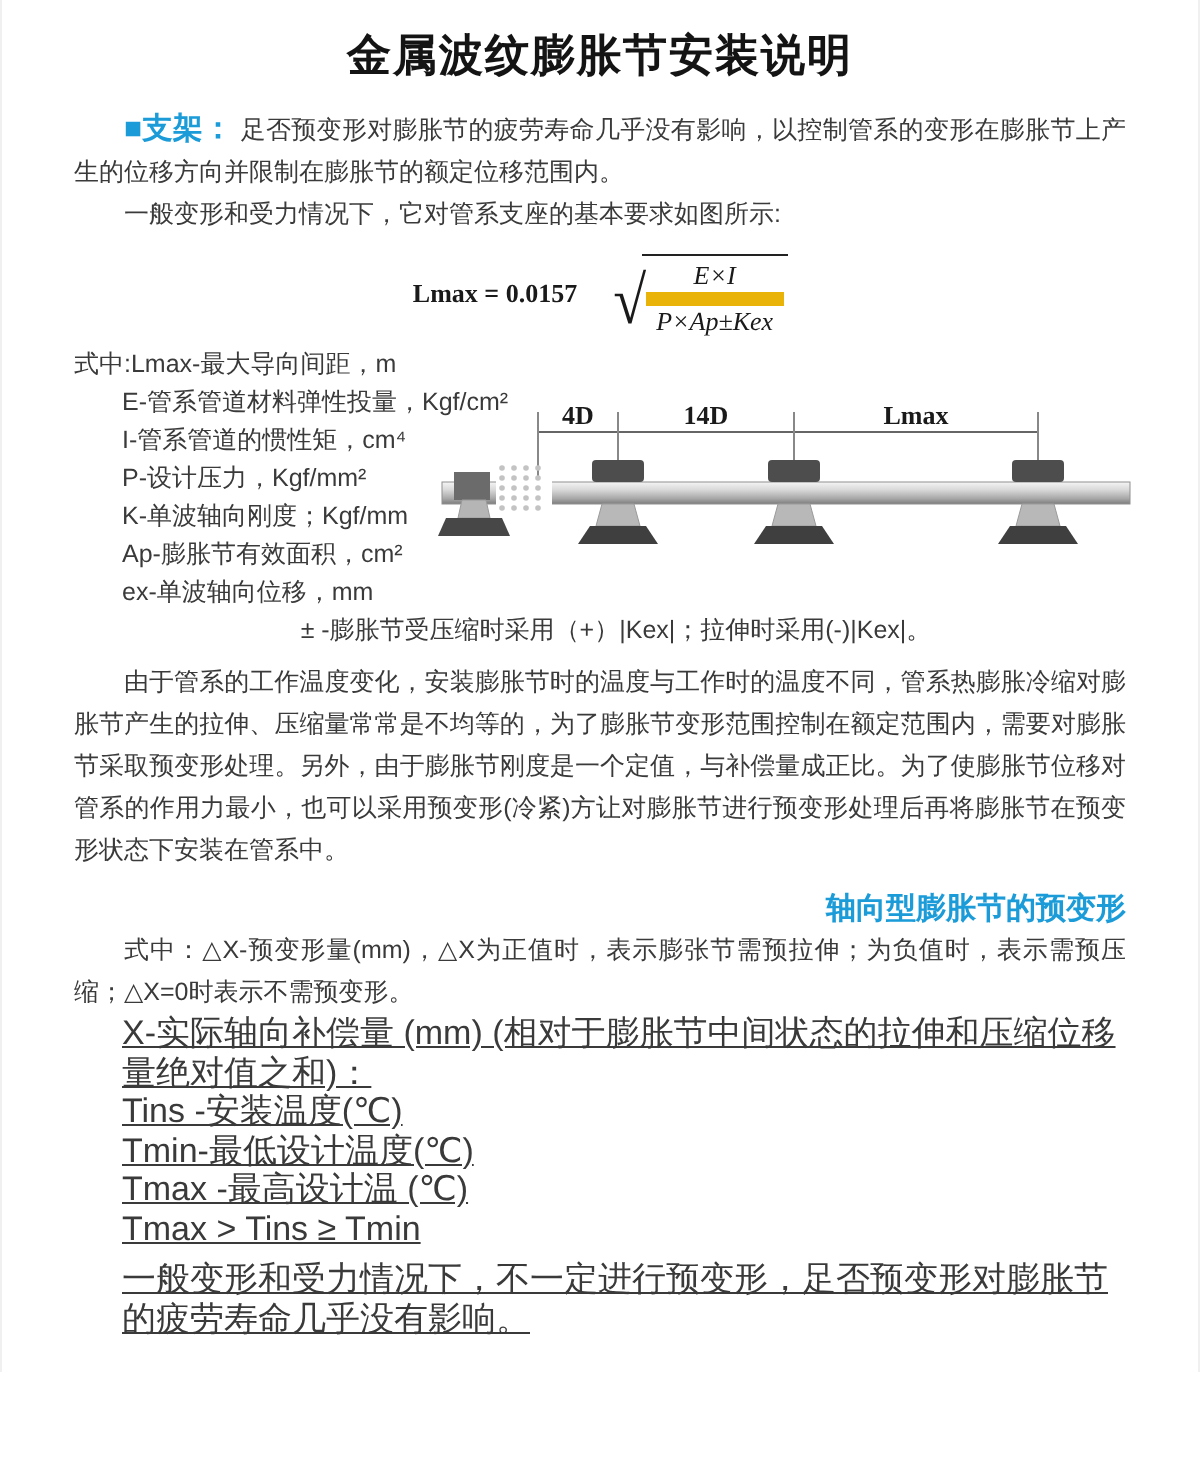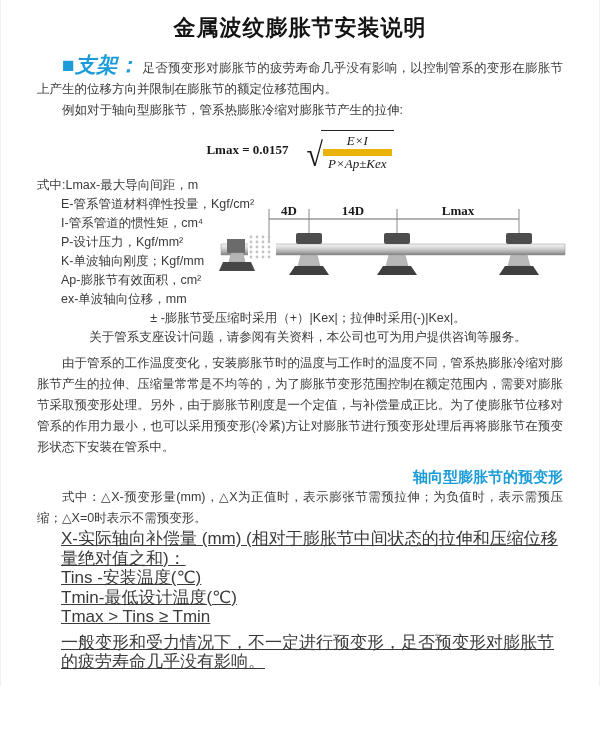--- a/index.html
+++ b/index.html
@@ -10,21 +10,21 @@
   }
   .title{
     margin:13px 0 0 0;text-align:center;font-size:22px;font-weight:bold;
     color:#141414;letter-spacing:1px;line-height:30px;
   }
   .para{
     margin:0 36px;font-size:12.5px;line-height:21px;text-align:justify;
     text-indent:2em;color:#3a3a3a;
   }
   .p-intro{margin-top:11px;}
-  .sec-label{font-size:21px;font-weight:bold;color:#1b9cd8;text-indent:0;font-style:italic;}
+  .sec-label{font-size:15px;font-weight:bold;color:#1b9cd8;text-indent:0;}
   
   .formula{
     text-align:center;font-family:"Liberation Serif","DejaVu Serif",serif;
     font-size:13px;color:#1a1a1a;
   }
   .f1{margin:9px 0 4px 0;}
   .f-lhs{font-weight:bold;margin-right:18px;}
   .sqrtwrap{display:inline-flex;align-items:center;vertical-align:middle;}
   .radical{font-size:30px;font-weight:400;line-height:1;transform:scaleY(1.12) translateY(3px);margin-right:-2px;color:#1a1a1a;}
   .sqrt-body{display:inline-block;border-top:1.5px solid #222;padding:2px 2px 0 2px;}
@@ -50,42 +50,41 @@
 </style>
 </head>
 <body>
 
 <div class="page">
 
   <h1 class="title">金属波纹膨胀节安装说明</h1>
 
   <p class="para p-intro"><span class="sec-label"><span>■</span><span>支架：</span></span> <span>足否预变形对膨胀节的疲劳寿命几乎没有影响，以控制管系的变形在膨胀节上产生的位移方向并限制在膨胀节的额定位移范围内。</span></p>
 
-  <p class="para">例如对于轴向型膨胀节，管系热膨胀冷缩对膨胀节产生的拉伸:</p>
+  <p class="para">一般变形和受力情况下，它对管系支座的基本要求如图所示:</p>
 
   <div class="formula f1">
     <span class="f-lhs">Lmax = 0.0157</span><span class="sqrtwrap">
         <span class="radical">√</span>
         <span class="sqrt-body"><span class="frac">
             <span class="num">E×I</span>
             <span class="den">P×Ap±Kex</span>
           </span></span>
       </span>
   </div>
 
   <div class="defs-block">
     <div class="def-line">式中:Lmax-最大导向间距，m</div>
     <div class="def-line sub">E-管系管道材料弹性投量，Kgf/cm²</div>
     <div class="def-line sub">I-管系管道的惯性矩，cm⁴</div>
     <div class="def-line sub">P-设计压力，Kgf/mm²</div>
     <div class="def-line sub">K-单波轴向刚度；Kgf/mm</div>
     <div class="def-line sub">Ap-膨胀节有效面积，cm²</div>
     <div class="def-line sub">ex-单波轴向位移，mm</div>
     <div class="def-line half">± -膨胀节受压缩时采用（+）|Kex|；拉伸时采用(-)|Kex|。</div>
-    <div class="def-line half">关于管系支座设计问题，请参阅有关资料，本公司也可为用户提供咨询等服务。</div>
 
     <svg class="diagram-svg" width="352" height="90" viewBox="0 0 352 90">
       <defs>
         <linearGradient id="pipeGrad" x1="0" y1="0" x2="0" y2="1">
           <stop offset="0" stop-color="#f5f5f5"></stop>
           <stop offset="0.35" stop-color="#d9d9d9"></stop>
           <stop offset="0.75" stop-color="#a8a8a8"></stop>
           <stop offset="1" stop-color="#7d7d7d"></stop>
         </linearGradient>
       </defs>
@@ -155,16 +154,17 @@
   <p class="para p-body">由于管系的工作温度变化，安装膨胀节时的温度与工作时的温度不同，管系热膨胀冷缩对膨胀节产生的拉伸、压缩量常常是不均等的，为了膨胀节变形范围控制在额定范围内，需要对膨胀节采取预变形处理。另外，由于膨胀节刚度是一个定值，与补偿量成正比。为了使膨胀节位移对管系的作用力最小，也可以采用预变形(冷紧)方让对膨胀节进行预变形处理后再将膨胀节在预变形状态下安装在管系中。</p>
 
   <h3 class="blue-h">轴向型膨胀节的预变形</h3>
 
 
   <p class="para">式中：△X-预变形量(mm)，△X为正值时，表示膨张节需预拉伸；为负值时，表示需预压缩；△X=0时表示不需预变形。</p>
 
   <div class="param-line">X-实际轴向补偿量 (mm) (相对于膨胀节中间状态的拉伸和压缩位移量绝对值之和)：</div>
   <div class="param-line">Tins -安装温度(℃)</div>
   <div class="param-line">Tmin-最低设计温度(℃)</div>
+  <div class="param-line">Tmax -最高设计温 (℃)</div>
   <div class="param-line">Tmax &gt; Tins ≥ Tmin</div>
   <div class="param-line note">一般变形和受力情况下，不一定进行预变形，足否预变形对膨胀节的疲劳寿命几乎没有影响。</div>
 
 </div>
 
 </body></html>

